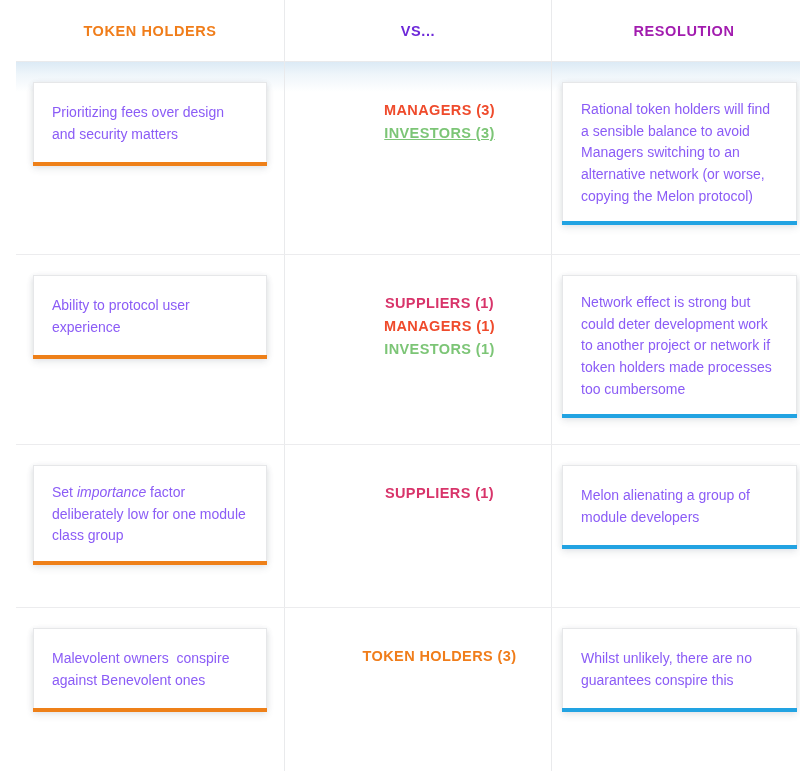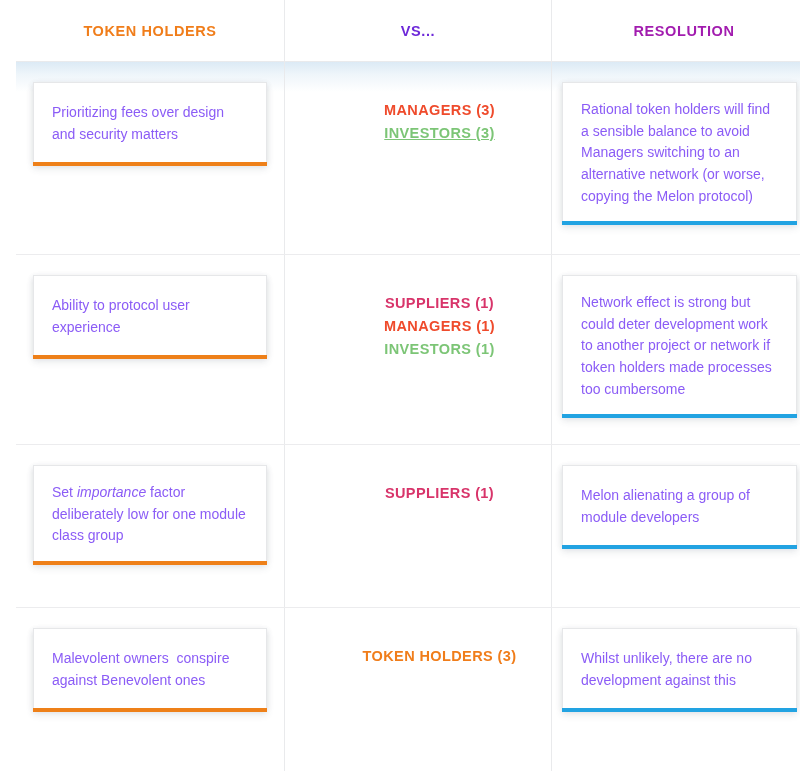--- a/index.html
+++ b/index.html
@@ -262,21 +262,21 @@
         </div>
       </div>
       <div class="cell col-b cell-mid">
         <div class="vs-list">
             <div class="vs-item" style="color: rgb(240, 125, 26);">TOKEN HOLDERS (3)</div>
           </div>
       </div>
       <div class="cell col-c cell-right">
         <div class="card-wrap">
           <div class="card">
-            <div class="card-text">Whilst unlikely, there are no development against this</div>
+            <div class="card-text">Whilst unlikely, there are no guarantees conspire this</div>
           </div>
           <span class="card-accent" style="background: rgb(34, 163, 226);"></span>
         </div>
       </div>
     </div>
 
   </div>
 </div>
 
 </body></html>

